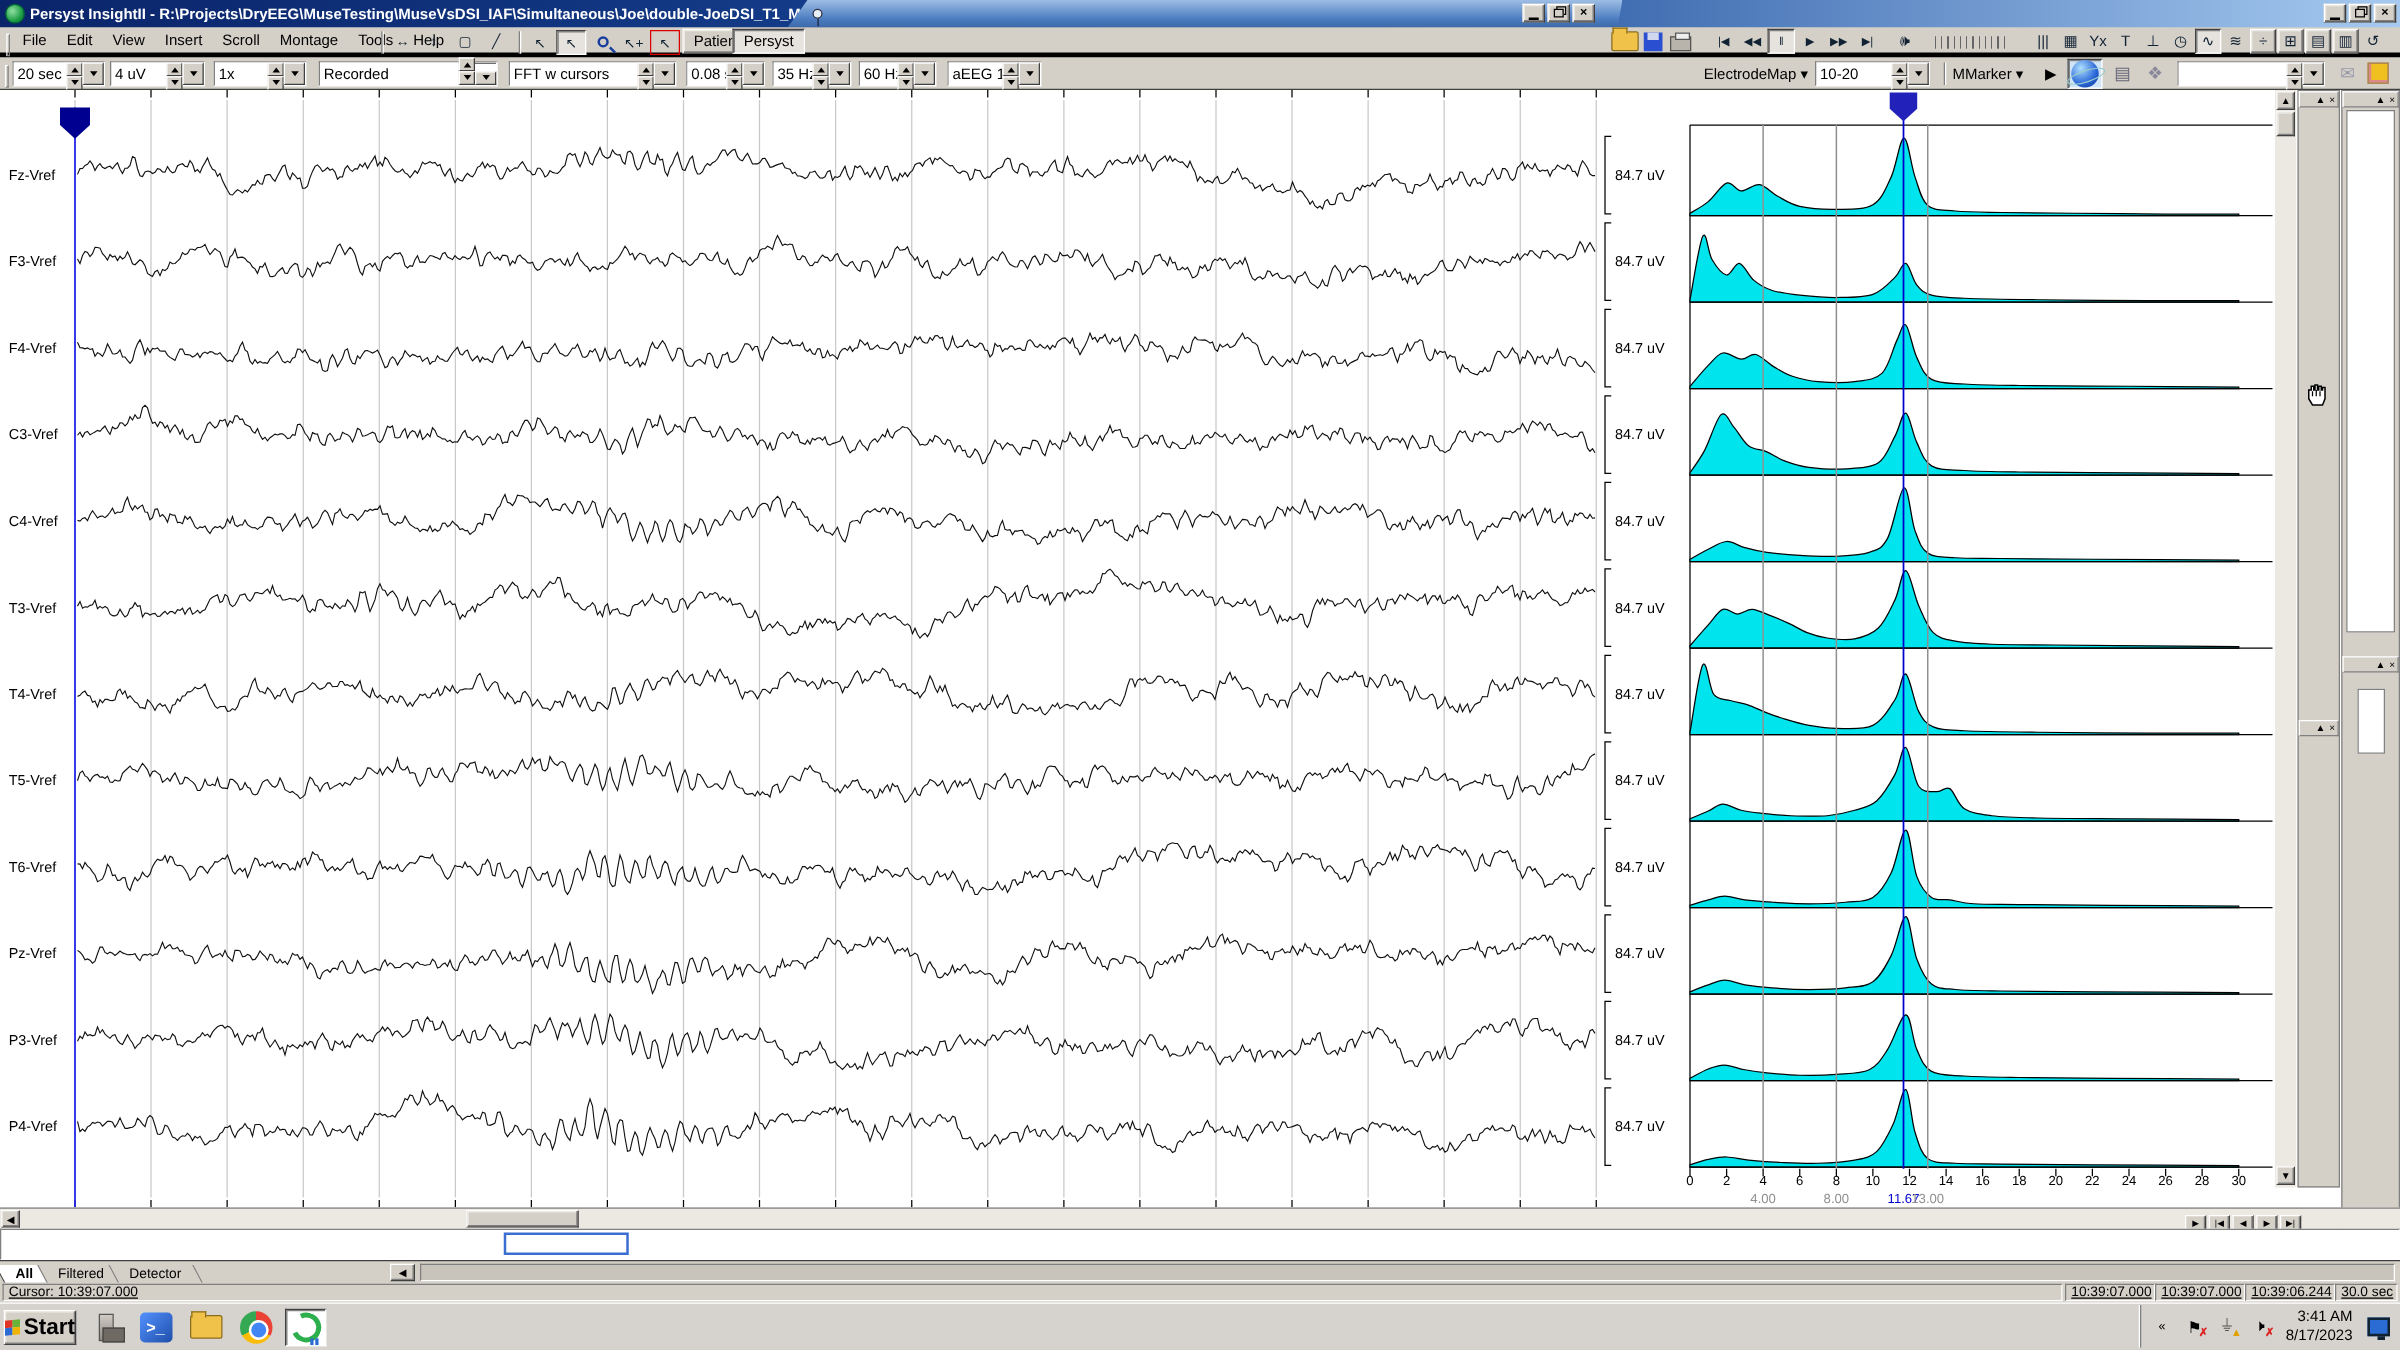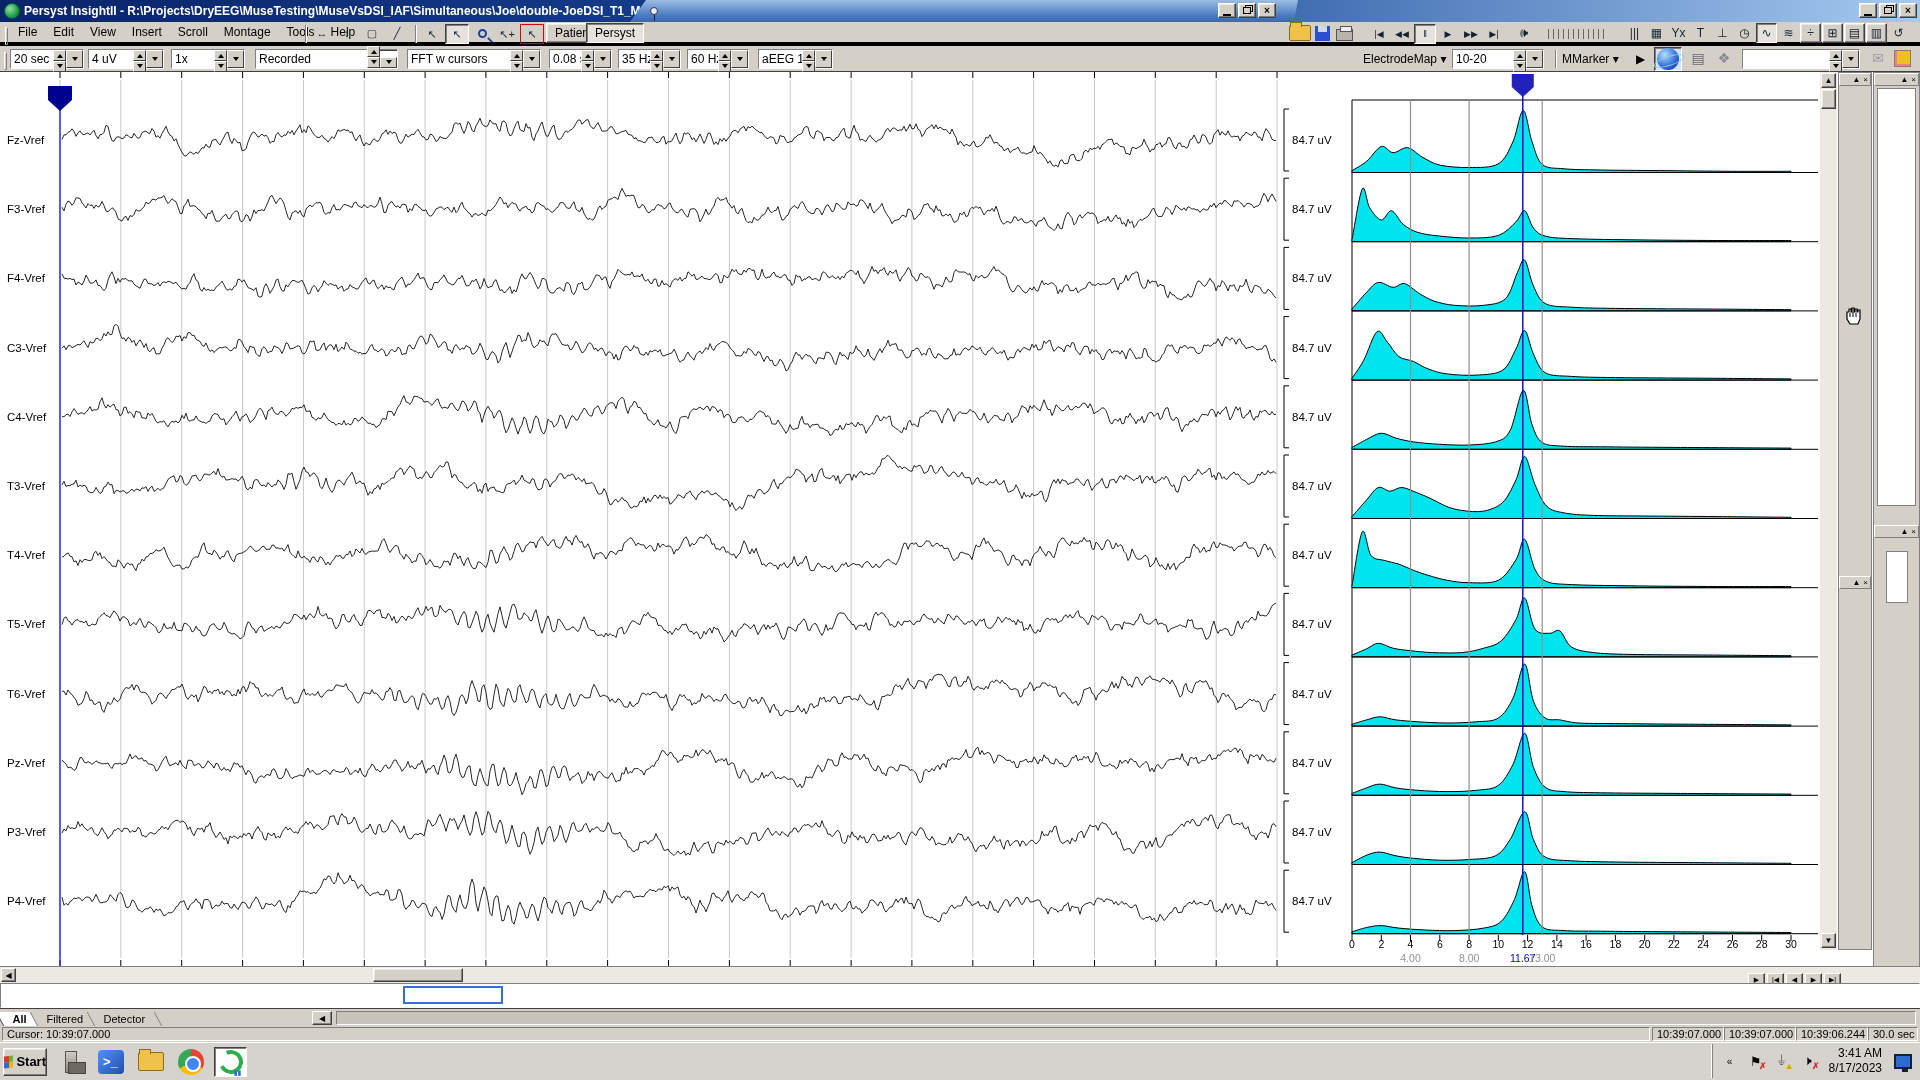--- a/index.html
+++ b/index.html
@@ -41,24 +41,24 @@
   .sb-btn{background:#d4d0c8;border:1px solid;border-color:#fff #404040 #404040 #fff;box-shadow:inset -1px -1px 0 #808080;display:flex;align-items:center;justify-content:center;font-size:8px;color:#000;}
   #vscroll{left:1820px;top:72px;width:17px;height:878px;background:#ece9e2;}
   #hscroll{left:0;top:966px;width:1920px;height:17px;background:#ece9e2;border-top:1px solid #808080;}
   #timebar{left:0;top:983px;width:1920px;height:25px;background:#fff;border:1px solid;border-color:#808080 #fff #fff #808080;}
   #viewrect{left:402px;top:2px;width:100px;height:18px;border:2px solid #3a6ed0;background:#fff;}
   #tabrow{left:0;top:1008px;width:1920px;height:18px;background:#d4d0c8;border-top:1px solid #404040;}
   .tab{display:inline-block;height:16px;padding:1px 12px;font-size:11px;transform:skewX(28deg);border:1px solid #808080;border-top:none;background:#d4d0c8;margin-left:-6px;}
   .tab>span{display:inline-block;transform:skewX(-28deg);}
   .tab.active{background:#fff;font-weight:bold;border-color:#404040;}
   #statusbar{left:0;top:1026px;width:1920px;height:16px;background:#d4d0c8;display:flex;font-size:11px;align-items:center;}
-  .spanel{border:1px solid;border-color:#808080 #fff #fff #808080;height:14px;padding:0 4px;display:flex;align-items:center;white-space:nowrap;}
+  .spanel{border:1px solid;border-color:#808080 #fff #fff #808080;height:14px;padding:0 4px;display:flex;align-items:center;white-space:nowrap;text-decoration:underline;}
   
   #taskbar{left:0;top:1042px;width:1920px;height:38px;background:#d6d3ce;border-top:1px solid #fff;display:flex;align-items:center;}
-  #startbtn{width:44px;height:28px;margin-left:3px;display:flex;align-items:center;justify-content:center;font-weight:bold;font-size:13px;gap:3px;}
+  #startbtn{width:58px;height:28px;margin-left:3px;display:flex;align-items:center;justify-content:center;font-weight:bold;font-size:18px;gap:3px;}
   .flag{width:14px;height:12px;display:grid;grid-template-columns:1fr 1fr;grid-template-rows:1fr 1fr;transform:skewY(-6deg);}
   .flag i:nth-child(1){background:#e03427;}.flag i:nth-child(2){background:#68b338;}
   .flag i:nth-child(3){background:#2a6cd4;}.flag i:nth-child(4){background:#f0b400;}
   .ql{width:33px;height:30px;display:flex;align-items:center;justify-content:center;margin-left:7px;}
   #tray{position:absolute;right:0;top:1044px;height:34px;display:flex;align-items:center;border-left:1px solid #808080;box-shadow:-1px 0 0 #fff;padding:0 4px;}
   .tray-ico{width:18px;height:18px;margin:0 4px;position:relative;font-size:13px;display:flex;align-items:center;justify-content:center;}
   #clock{font-size:12px;text-align:right;line-height:15px;margin:0 8px;}
   
   .folder-ico{width:22px;height:16px;background:#f0c24a;border:1px solid #8a6d1c;border-radius:2px;position:relative;}
   .folder-ico::before{content:"";position:absolute;left:0;top:-4px;width:10px;height:4px;background:#f0c24a;border:1px solid #8a6d1c;border-bottom:none;}

